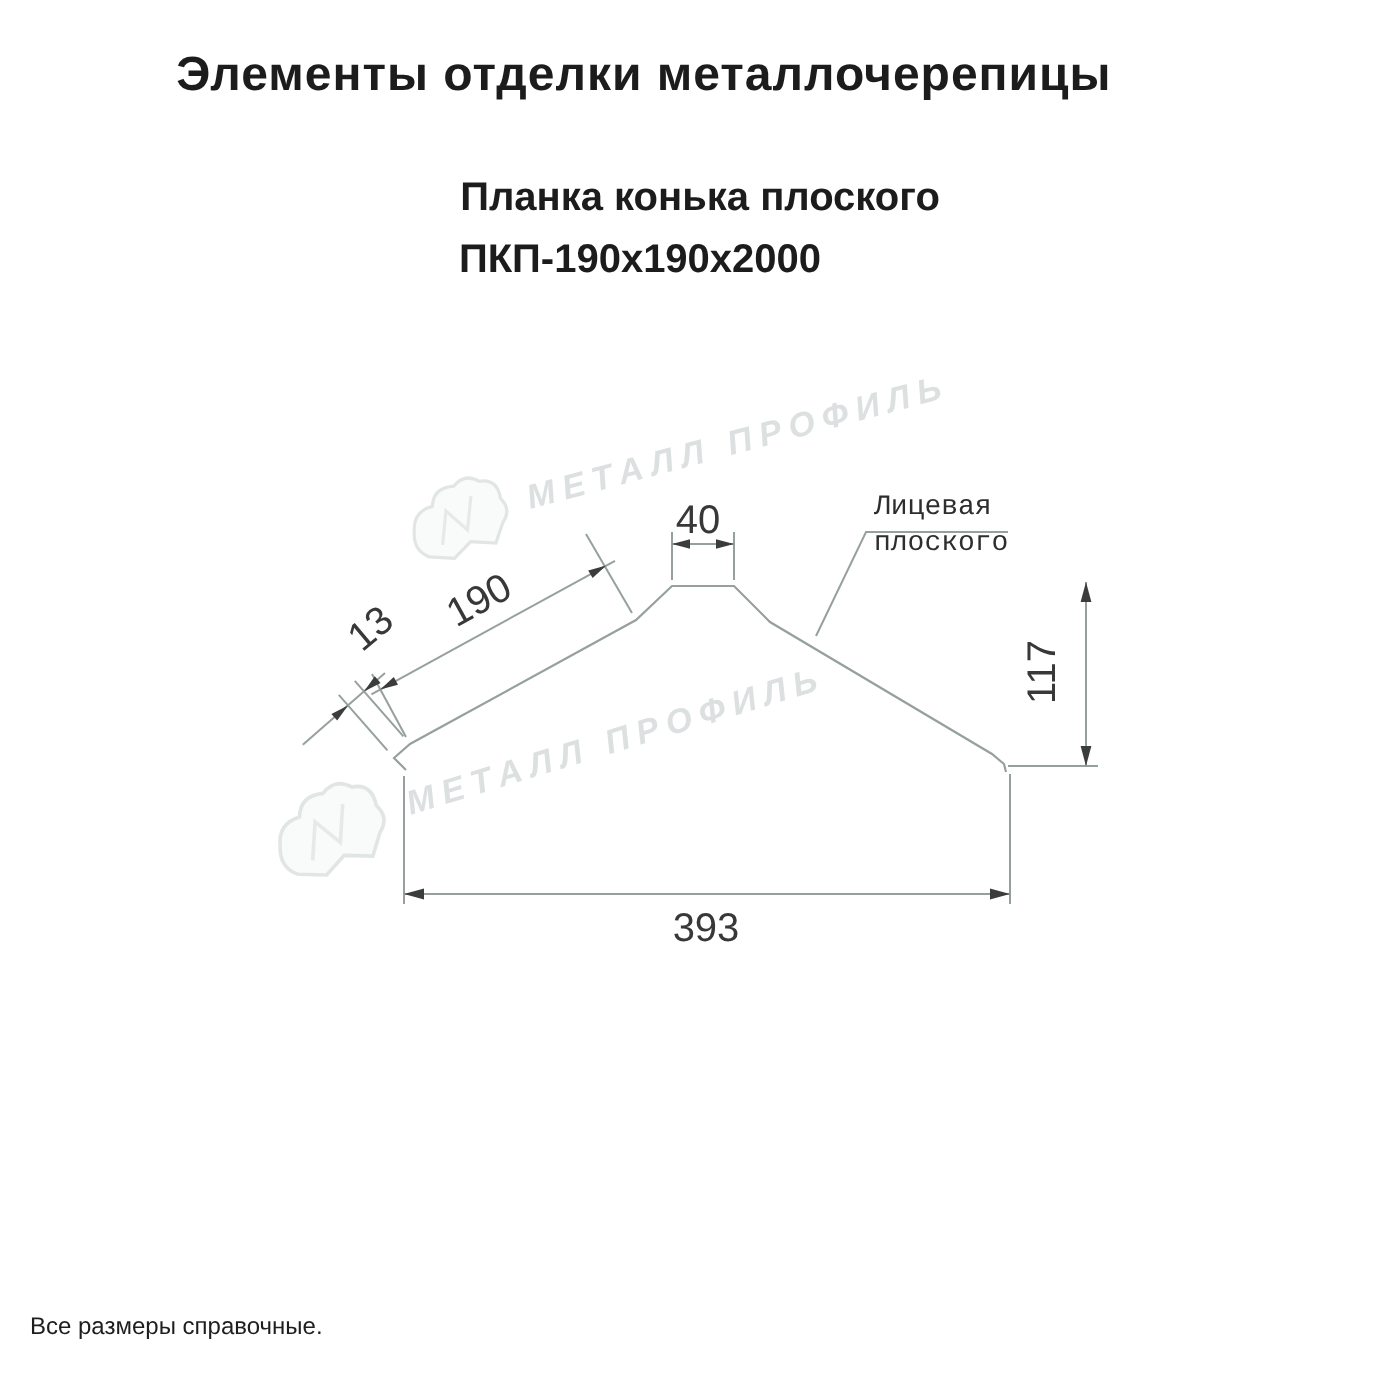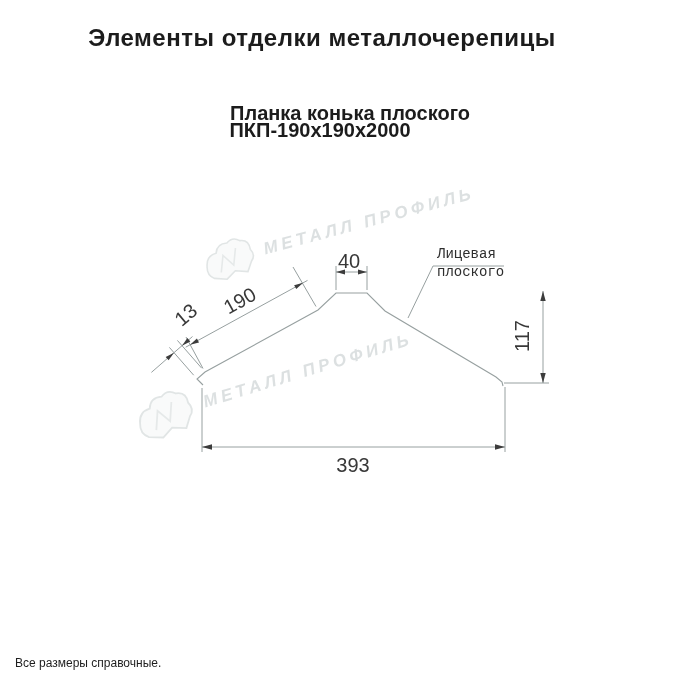--- a/index.html
+++ b/index.html
@@ -13,21 +13,21 @@
   body{
     width:700px;height:700px;position:relative;background:#ffffff;
     font-family:"Liberation Sans", sans-serif;overflow:hidden;
   }
   .page-title{
     position:absolute;left:0;top:24px;width:644px;text-align:center;
     font-size:24px;font-weight:bold;color:var(--title);letter-spacing:.5px;
   }
   .sub-title{
     position:absolute;left:0;top:88px;width:700px;text-align:center;
-    font-size:20px;font-weight:bold;color:var(--title);margin-top:14px;
+    font-size:20px;font-weight:bold;color:var(--title);
   }
   .model-title{
     position:absolute;left:0;top:119px;width:640px;text-align:center;
     font-size:20px;font-weight:bold;color:var(--title);
   }
   .drawing-svg{position:absolute;left:0;top:0;}
   .profile-line{fill:none;stroke:var(--line);stroke-width:1.1;}
   .dim-line{stroke:var(--line);stroke-width:1;fill:none;}
   .arrow{fill:var(--arrow);stroke:none;}
   .dim-label{

